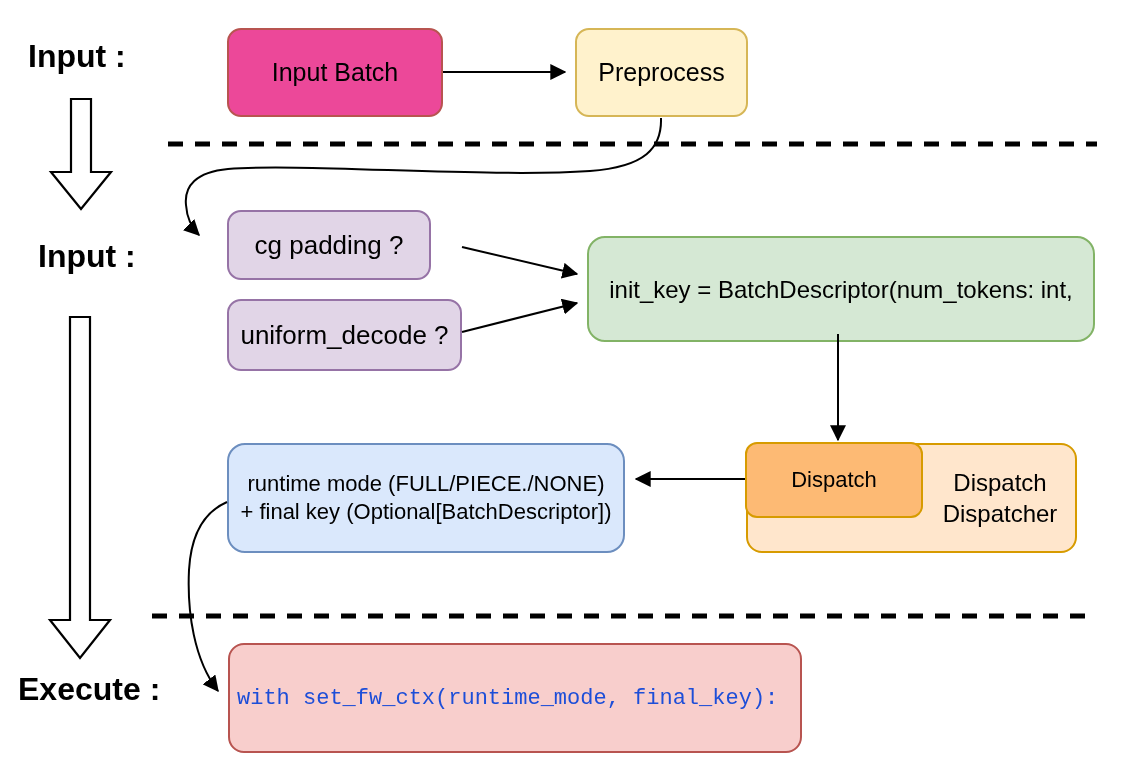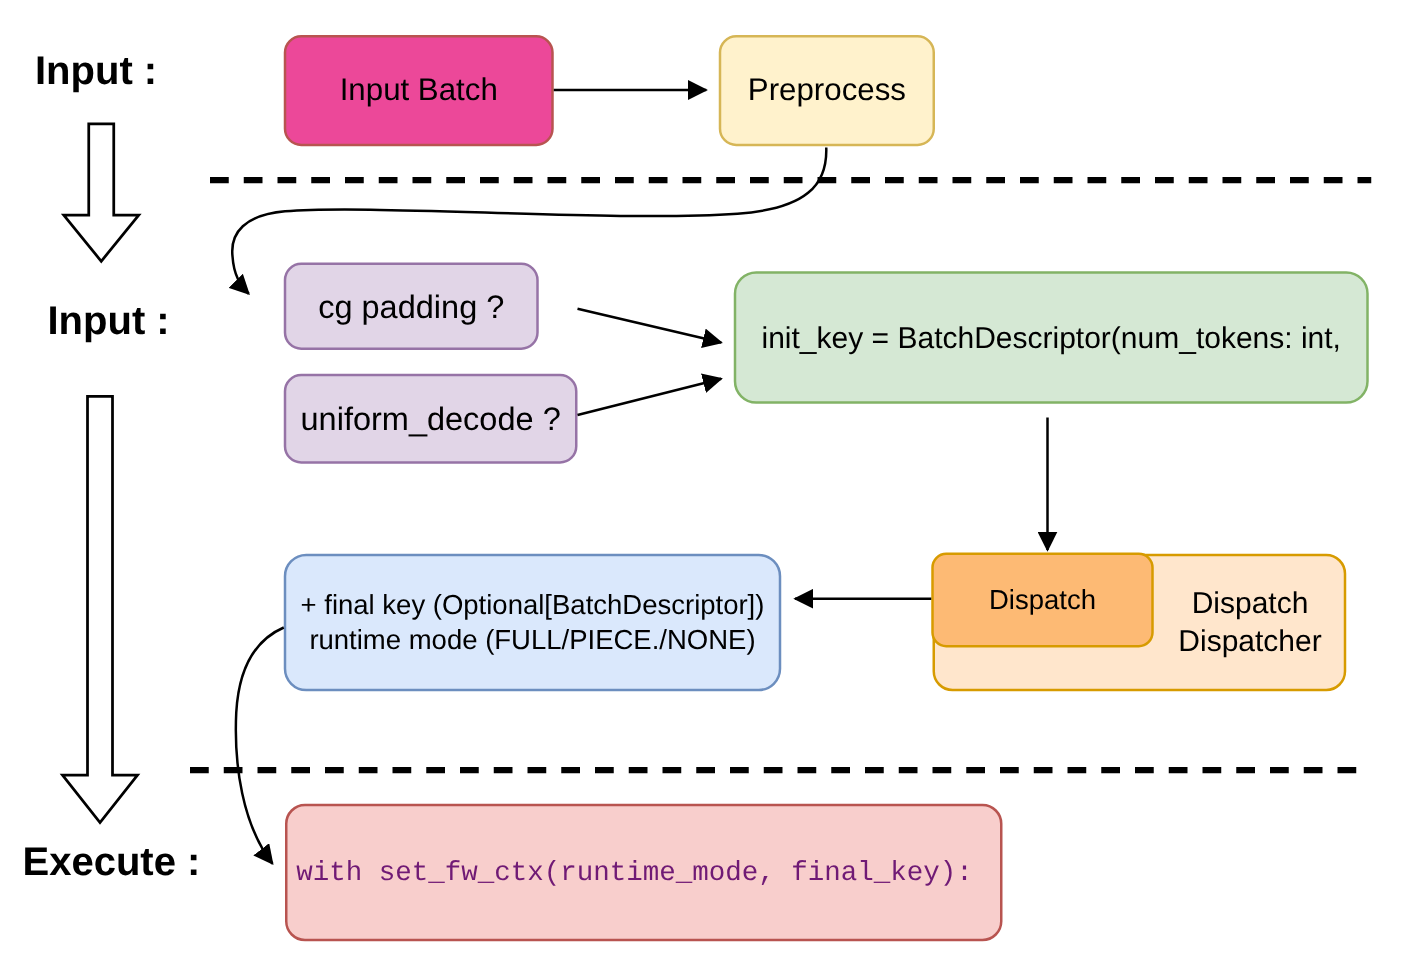--- a/index.html
+++ b/index.html
@@ -14,21 +14,21 @@
     position:absolute;display:flex;flex-direction:column;align-items:center;justify-content:center;
     text-align:center;box-sizing:border-box;line-height:1.25;
   }
   .node .ln{white-space:pre;}
   #svg-layer{position:absolute;left:0;top:0;width:1142px;height:770px;pointer-events:none;}
 
   .box-input-batch{left:227px;top:28px;width:216px;height:89px;border-radius:14px;border:2px solid;font-size:25px;}
   .box-preprocess {left:575px;top:28px;width:173px;height:89px;border-radius:14px;border:2px solid;font-size:25px;text-align:center;}
   .box-cg-padding{left:227px;top:210px;width:204px;height:70px;border-radius:14px;border:2px solid;font-size:26px;}
   .box-uniform   {left:227px;top:299px;width:235px;height:72px;border-radius:14px;border:2px solid;font-size:26px;justify-content:center;}
-  .box-initkey   {left:587px;top:217px;width:508px;height:106px;border-radius:18px;border:2px solid;font-size:24px;line-height:29px;}
+  .box-initkey   {left:587px;top:236px;width:508px;height:106px;border-radius:18px;border:2px solid;font-size:24px;line-height:29px;}
   .box-dispatcher-outer{left:746px;top:443px;width:331px;height:110px;border-radius:16px;border:2px solid;}
   .box-dispatch-inner {left:745px;top:442px;width:178px;height:76px;border-radius:12px;border:2px solid;font-size:22px;}
   .dispatcher-label{left:923px;top:443px;width:154px;height:110px;font-size:24px;line-height:31px;background:transparent;border:none;}
   .box-runtime{left:227px;top:443px;width:398px;height:110px;border-radius:18px;border:2px solid;font-size:22px;line-height:28px;}
   .box-code{
     left:228px;top:643px;width:574px;height:110px;border-radius:16px;border:2px solid;
     font-family:"Liberation Mono","DejaVu Sans Mono",monospace;font-size:22px;line-height:27px;
     align-items:flex-start;padding-left:7px;text-align:left;
   }
 </style>
@@ -66,25 +66,25 @@
   <div class="node box-dispatch-inner" style="background-color: #fdba74; border-color: rgb(215, 155, 0);">
     <span class="ln">Dispatch</span>
   </div>
 
   <div class="node dispatcher-label">
     <span class="ln">Dispatch</span>
     <span class="ln">Dispatcher</span>
   </div>
 
   <div class="node box-runtime" style="background-color: rgb(218, 232, 252); border-color: rgb(108, 142, 191);">
+    <span class="ln">runtime mode (FULL/PIECE./NONE)</span>
     <span class="ln">+ final key (Optional[BatchDescriptor])</span>
-    <span class="ln">runtime mode (FULL/PIECE./NONE)</span>
   </div>
 
-  <div class="node box-code" style="background-color: rgb(248, 206, 204); border-color: rgb(184, 84, 80); color: #701a75;">
+  <div class="node box-code" style="background-color: rgb(248, 206, 204); border-color: rgb(184, 84, 80); color: #1d4ed8;">
     <span class="ln">with set_fw_ctx(runtime_mode, final_key):</span>
   </div>
 
   <svg id="svg-layer" viewBox="0 0 1142 770" xmlns="http://www.w3.org/2000/svg">
     <defs>
       <marker id="arrow" viewBox="0 0 12 12" refX="11" refY="6" markerWidth="8" markerHeight="8" orient="auto">
         <path d="M0,0 L12,6 L0,12 Z" fill="#000000"></path>
       </marker>
     </defs>
 

